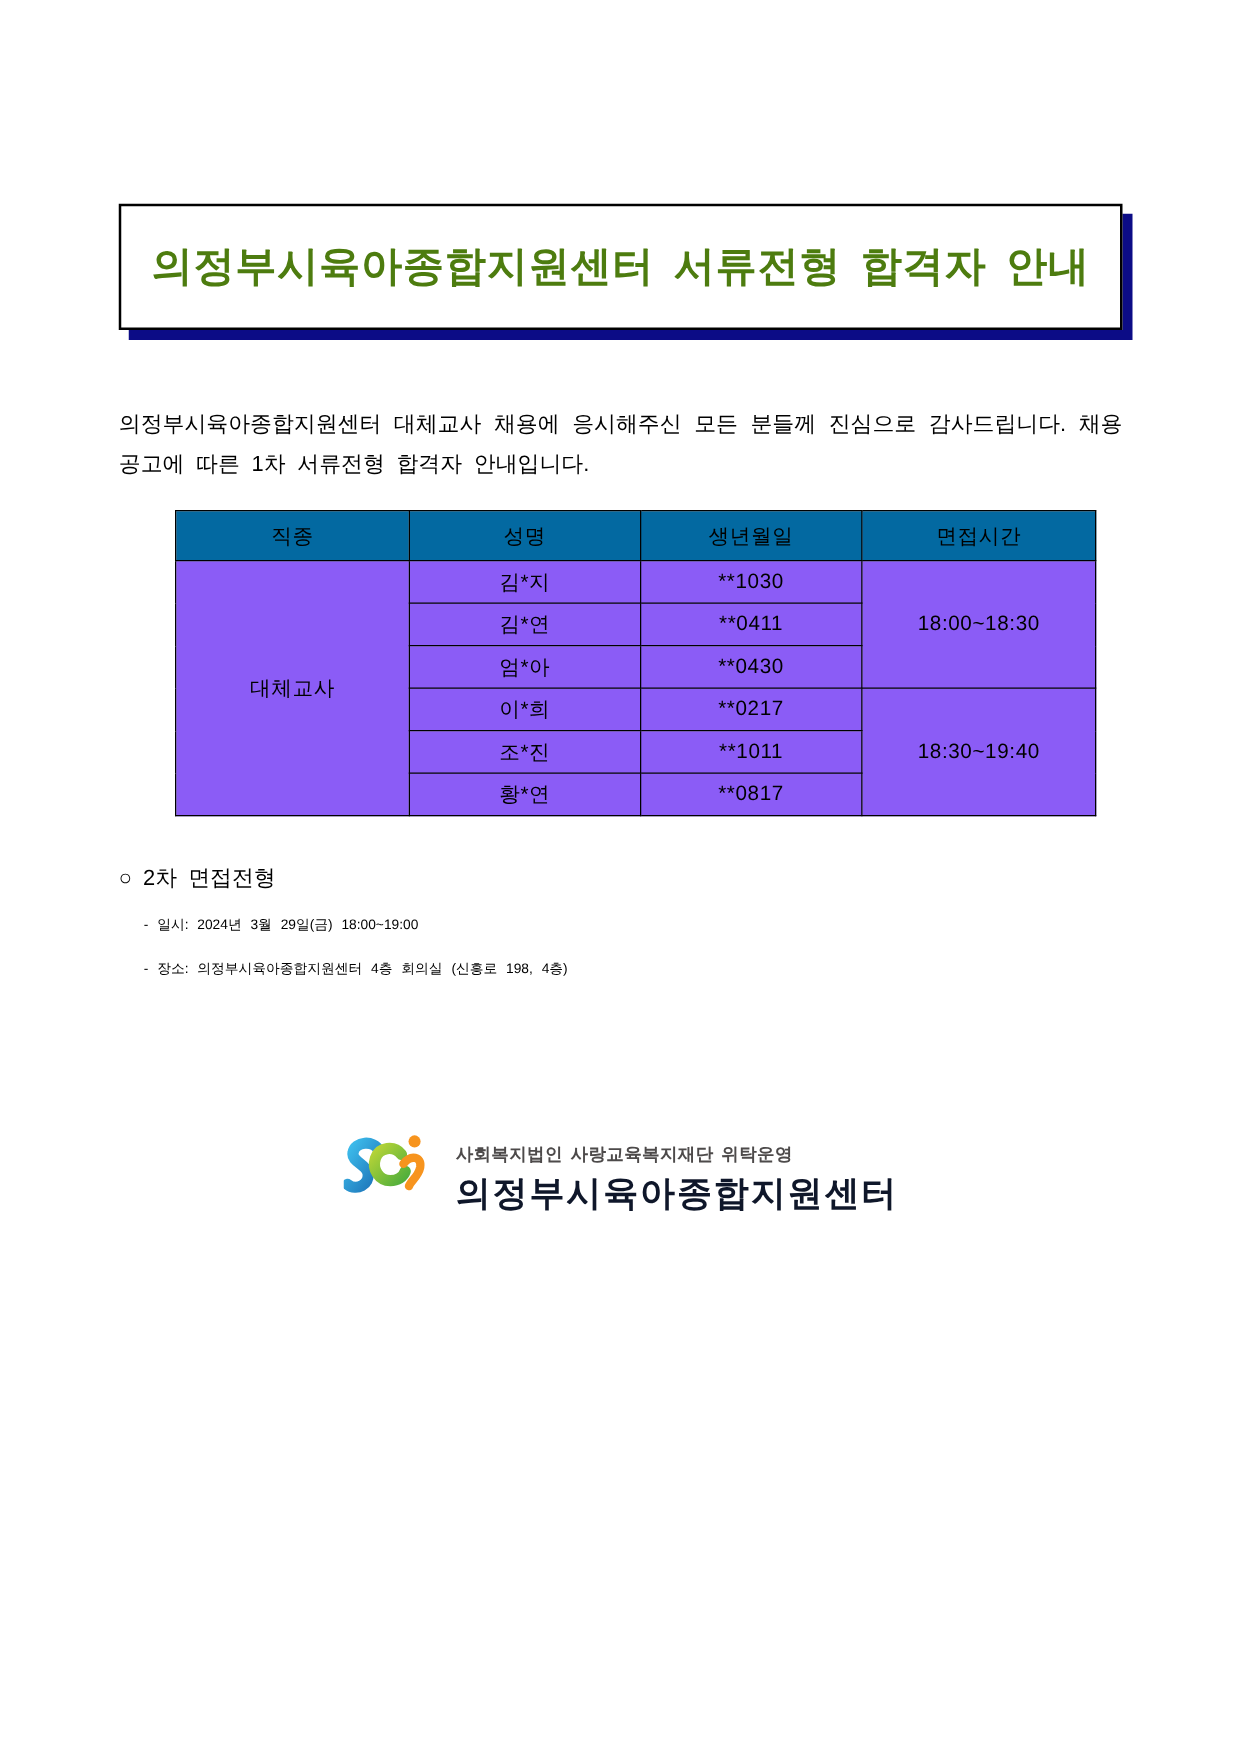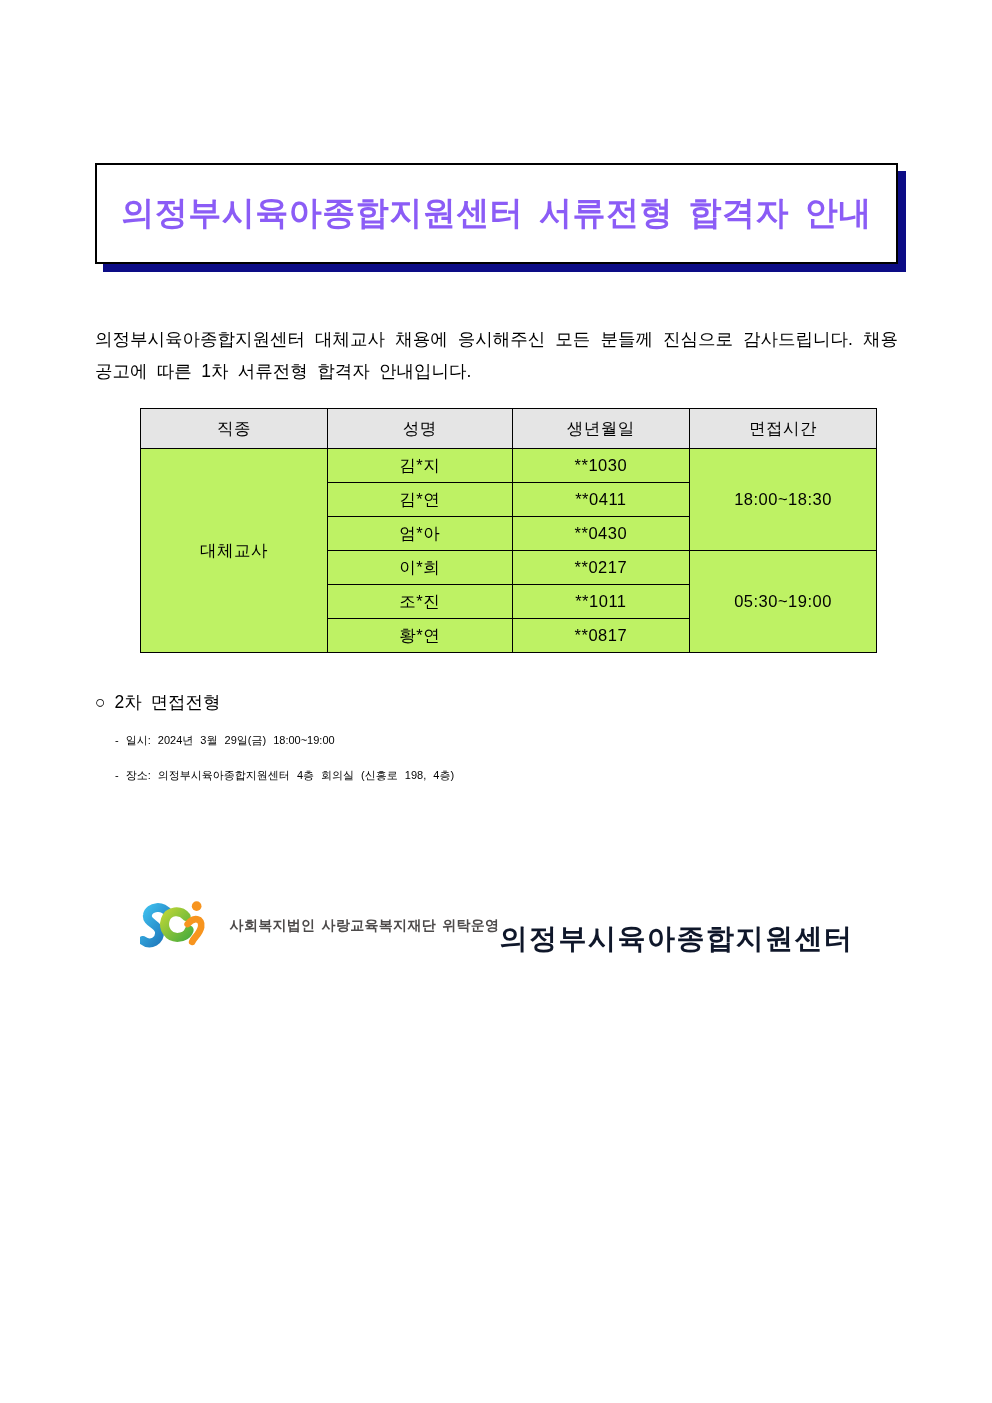--- a/index.html
+++ b/index.html
@@ -27,21 +27,21 @@
     box-shadow: 8px 8px 0 #0c0c86;
     display: flex;
     align-items: center;
     justify-content: center;
   }
   .title-banner .title-text {
     font-size: 33px;
     font-weight: bold;
     letter-spacing: 0.5px;
     word-spacing: 6px;
-    color: #8b5cf6;
+    color: #4d7c0f;
     white-space: nowrap;
   }
 
   
   .intro {
     margin-top: 59px;
     font-size: 17.5px;
     line-height: 32px;
     word-spacing: 4.5px;
     text-align: justify;
@@ -73,23 +73,23 @@
   table.pass-table td {
     border: 1.5px solid #000000;
     text-align: center;
     vertical-align: middle;
     font-weight: normal;
     color: #000000;
     letter-spacing: 0.5px;
   }
   table.pass-table th {
     height: 40px;
-    background: #e5e5e5;
-  }
-  table.pass-table td { height: 34px; background: #bef264; }
+    background: #0369a1;
+  }
+  table.pass-table td { height: 34px; background: #8b5cf6; }
   col.c1 { width: 25.4%; }
   col.c2 { width: 25.1%; }
   col.c3 { width: 24.1%; }
   col.c4 { width: 25.4%; }
 
   
   .sub-items { margin-top: 9px; }
   .sub-item {
     margin-left: 20px;
     font-size: 11px;
@@ -107,21 +107,21 @@
   }
 
   
   .logo-block {
     margin-top: 101px;
     display: flex;
     justify-content: center;
   }
   .logo-inner { display: flex; align-items: center; }
   .logo-mark { width: 82px; height: 66px; flex: 0 0 auto; margin-right: 8px; }
-  .logo-texts { display: flex; flex-direction: row; margin-top: 21px; }
+  .logo-texts { display: flex; flex-direction: column; margin-top: 21px; }
   .logo-tagline {
     font-size: 14px;
     font-weight: bold;
     color: #4d4a4a;
     letter-spacing: 0.3px;
     word-spacing: 2px;
   }
   .logo-name {
     margin-top: 3px;
     font-size: 28px;
@@ -170,21 +170,21 @@
           <td>김*연</td>
           <td>**0411</td>
         </tr>
         <tr>
           <td>엄*아</td>
           <td>**0430</td>
         </tr>
         <tr>
           <td>이*희</td>
           <td>**0217</td>
-          <td rowspan="3">05:30~19:00</td>
+          <td rowspan="3">18:30~19:40</td>
         </tr>
         <tr>
           <td>조*진</td>
           <td>**1011</td>
         </tr>
         <tr>
           <td>황*연</td>
           <td>**0817</td>
         </tr>
       </tbody>

